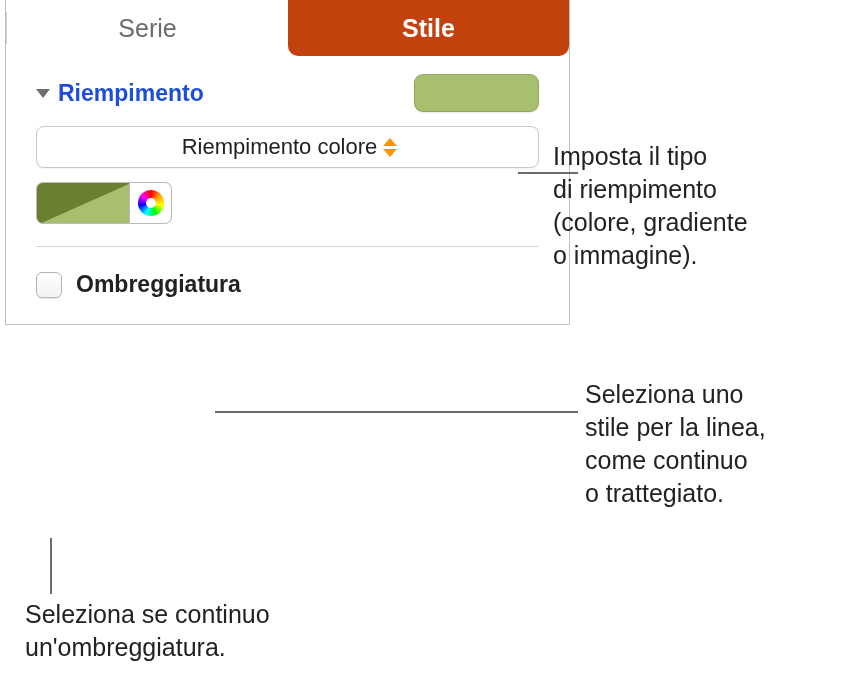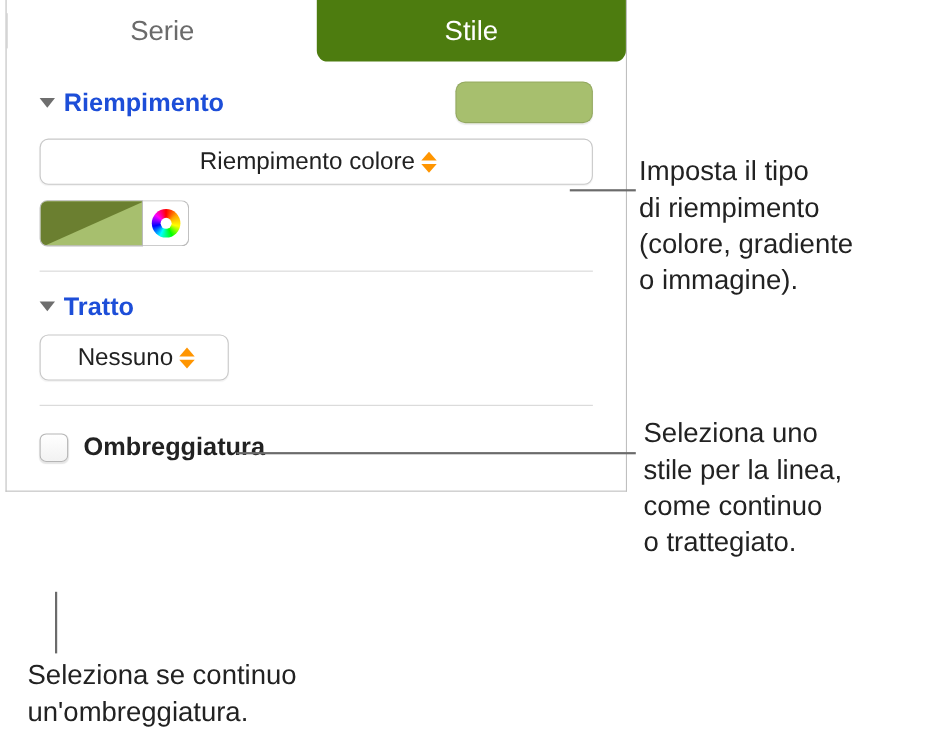--- a/index.html
+++ b/index.html
@@ -30,25 +30,25 @@
     flex: 1;
     display: flex;
     align-items: center;
     justify-content: center;
     font-size: 25px;
     color: #6b6b6b;
     cursor: default;
     position: relative;
   }
   .tab.active {
-    background: #4d7c0f;
+    background: #c2410c;
     color: #fff;
     border-bottom-left-radius: 10px;
     border-bottom-right-radius: 10px;
-    font-weight: 400;
+    font-weight: 700;
   }
   .tab-divider {
     width: 1px;
     background: #d0d0d0;
     margin: 12px 0;
   }
   
   .section {
     padding: 18px 30px 0 30px;
   }
@@ -231,48 +231,30 @@
         <div class="tri"></div>
       </div>
       <div class="colorwheel">
         <div class="wheel"></div>
       </div>
     </div>
 
     <div class="hr"></div>
   </div>
 
-  <div class="section">
-    <div class="section-header" style="margin-bottom:12px;">
-      <div class="section-title-wrap">
-        <div class="disclosure"></div>
-        <div class="section-title">Tratto</div>
-      </div>
-    </div>
-
-    <div class="dropdown dropdown-narrow">
-      <span class="dropdown-label">Nessuno</span>
-      <span class="stepper-icon">
-        <span class="up"></span>
-          <span class="down"></span>
-      </span>
-    </div>
-
-    <div class="hr"></div>
-  </div>
 
   <div class="check-row">
     <div class="checkbox"></div>
     <div class="check-label">Ombreggiatura</div>
   </div>
 
 </div>
 
 <div class="callout-line" style="left:518px; top:172px; width:60px;"></div>
-<div class="callout" style="left:581px; top:140px; white-space:pre-line;">Imposta il tipo
+<div class="callout" style="left:553px; top:140px; white-space:pre-line;">Imposta il tipo
 di riempimento
 (colore, gradiente
 o immagine).</div>
 
 <div class="callout-line" style="left:215px; top:411px; width:363px;"></div>
 <div class="callout" style="left:585px; top:378px; white-space:pre-line;">Seleziona uno
 stile per la linea,
 come continuo
 o trattegiato.</div>
 

